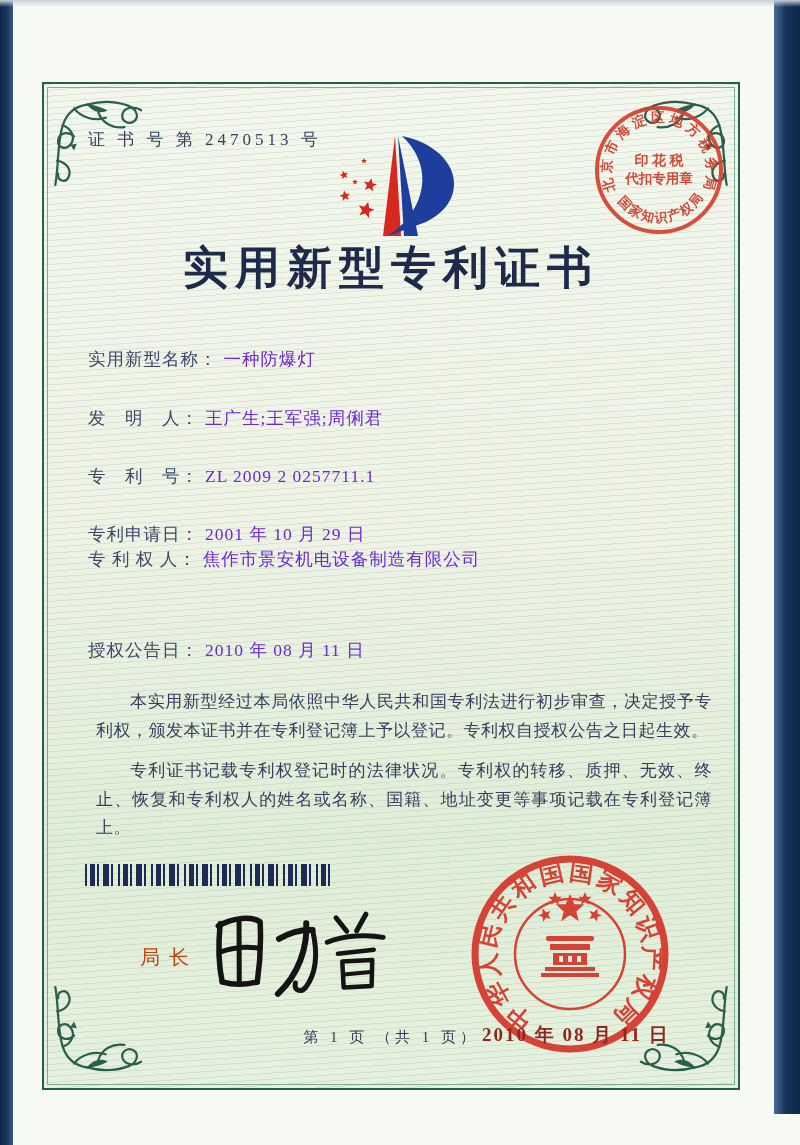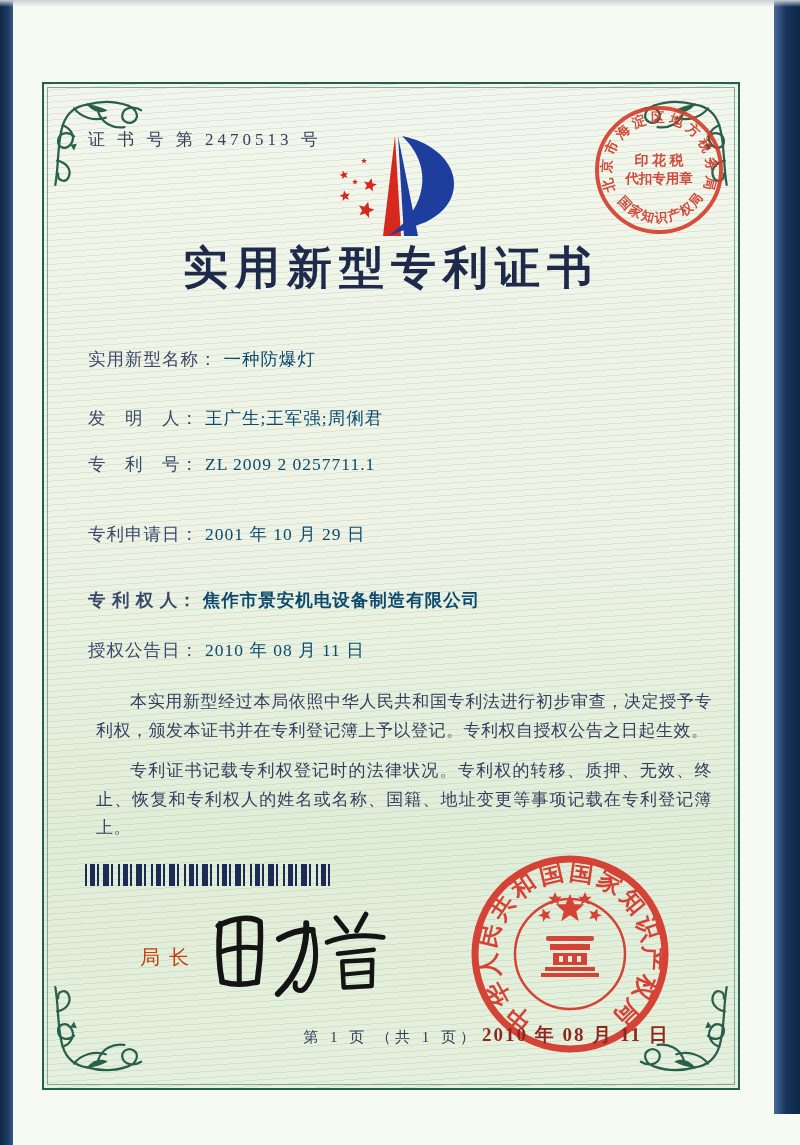--- a/index.html
+++ b/index.html
@@ -36,22 +36,22 @@
   .logo{position:absolute;left:322px;top:130px;width:152px;height:114px;}
 
   .tax-stamp{position:absolute;left:590px;top:101px;width:138px;height:138px;opacity:.92;}
 
   .doc-title{
     position:absolute;left:42px;top:238px;width:698px;text-align:center;
     font-size:45px;font-weight:700;letter-spacing:7px;color:#1e2a4a;
   }
 
   .field{position:absolute;left:88px;font-size:17.5px;color:#3a486a;letter-spacing:1px;white-space:nowrap;}
-  .field .val{margin-left:6px;color:#0c4a6e;}
-  .f0{top:347px;} .f1{top:406px;} .f2{top:452px;} .f3{top:522px;} .f4{top:588px;font-weight:bold;} .f5{top:638px;}
+  .field .val{margin-left:6px;color:#6d28d9;}
+  .f0{top:347px;} .f1{top:406px;} .f2{top:464px;} .f3{top:522px;} .f4{top:547px;} .f5{top:638px;}
 
   .body-text{position:absolute;left:84px;top:676px;width:640px;color:#323f5e;}
   .body-text p{margin:12px;font-size:17px;line-height:28.5px;text-indent:2em;text-align:justify;letter-spacing:.5px;}
 
   .barcode{
     position:absolute;left:85px;top:864px;width:248px;height:22px;
     background:repeating-linear-gradient(90deg,
       #1c2a56 0 2px, rgba(0,0,0,0) 2px 5px,
       #1c2a56 5px 10px, rgba(0,0,0,0) 10px 12px,
       #1c2a56 12px 14px, rgba(0,0,0,0) 14px 18px,

